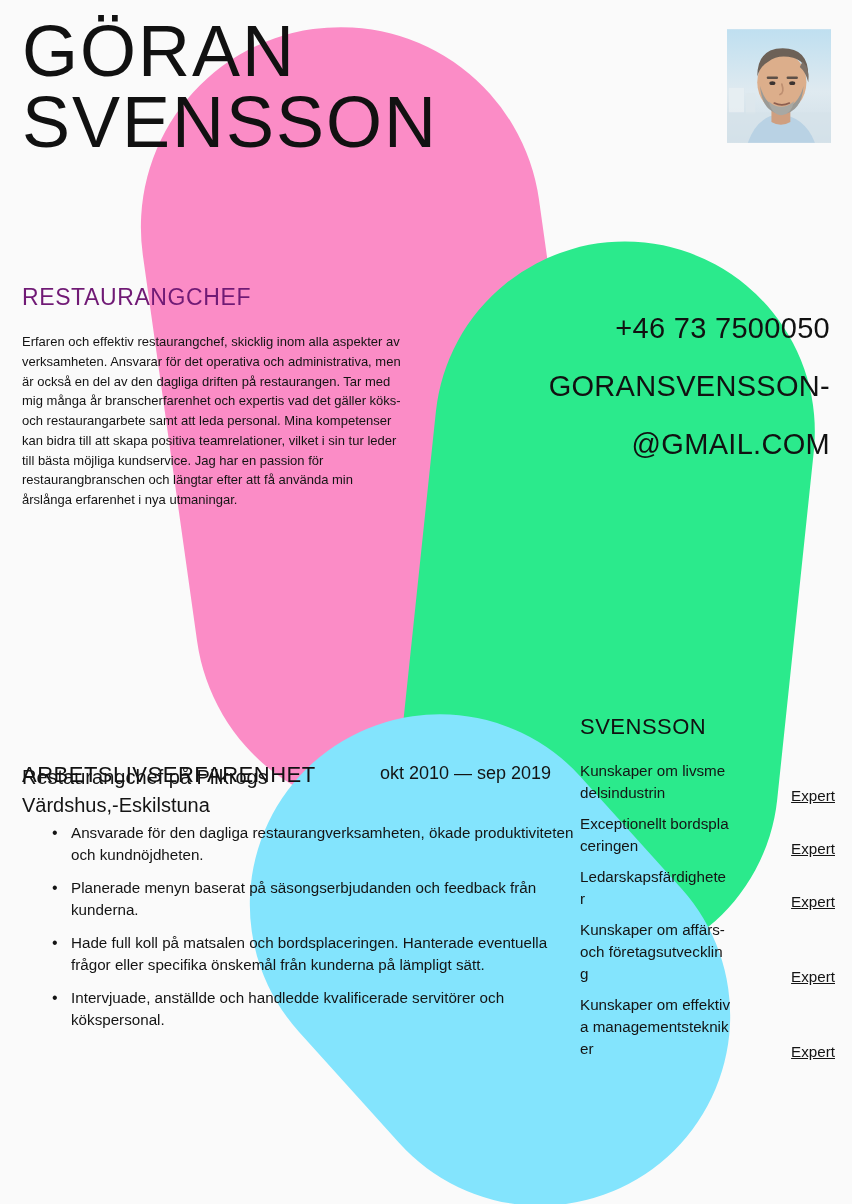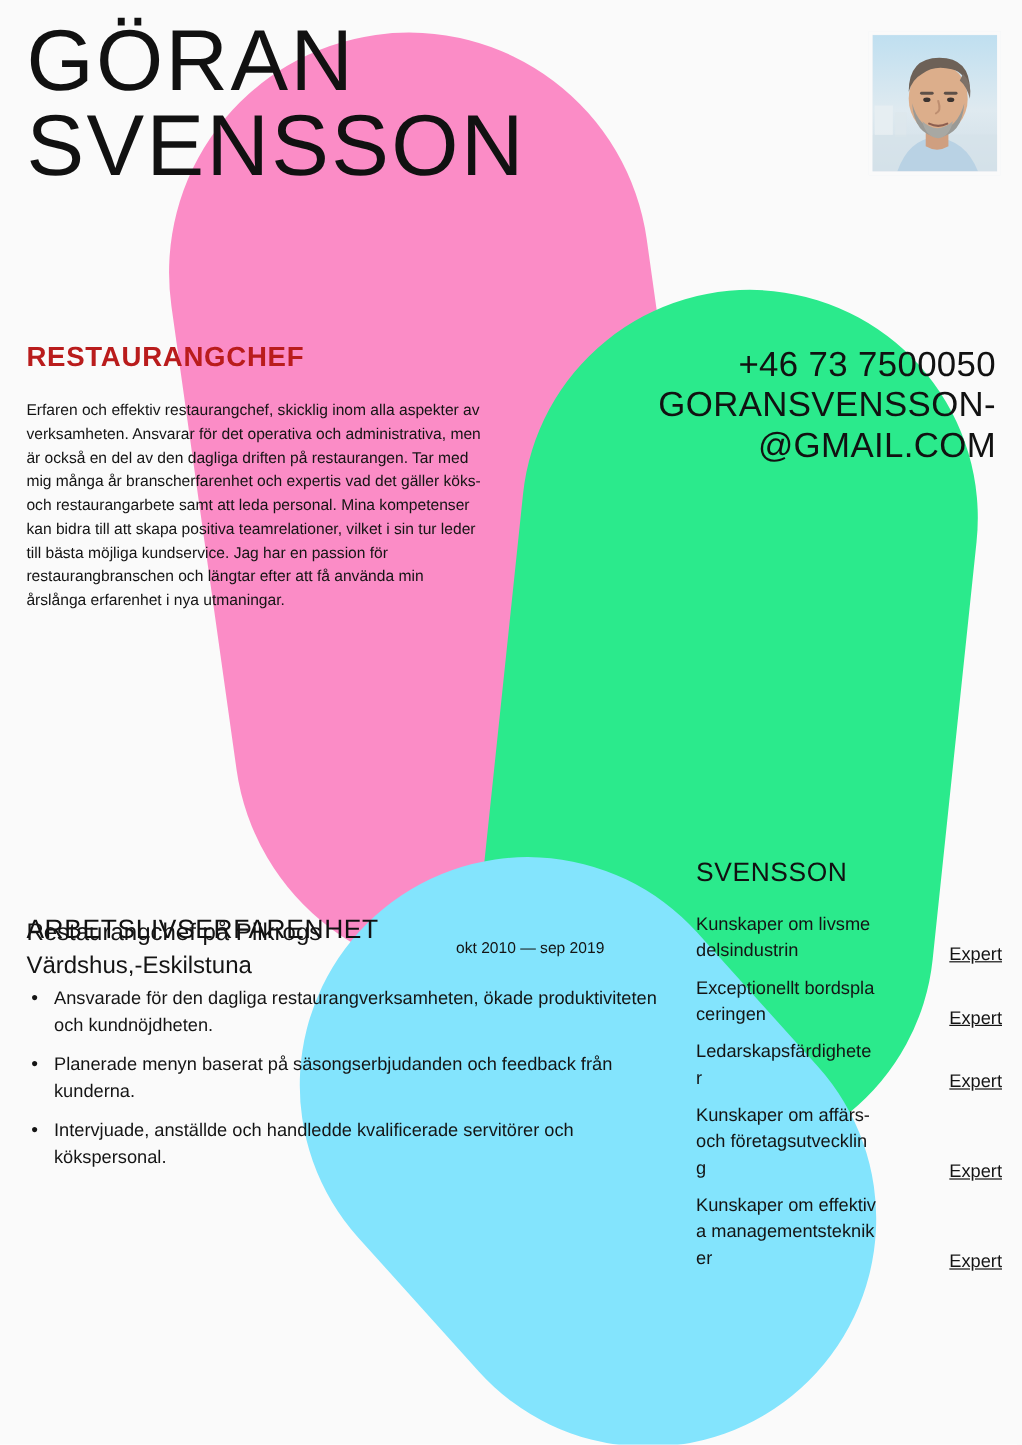--- a/index.html
+++ b/index.html
@@ -68,22 +68,22 @@
     overflow: hidden;
   }
   .photo-svg { display: block; width: 100%; height: 100%; }
 
   .role-title {
     position: absolute;
     left: 22px;
     top: 284px;
     font-size: 23px;
     letter-spacing: 0.6px;
-    font-weight: 700;
-    color: #b91c1c;
+    font-weight: 400;
+    color: #701a75;
   }
 
   .summary {
     position: absolute;
     left: 22px;
     top: 332px;
     width: 384px;
     font-size: 13px;
     line-height: 1.52;
     color: #141414;
@@ -93,21 +93,21 @@
     position: absolute;
     right: 22px;
     top: 288px;
     width: 430px;
     text-align: right;
     font-size: 29px;
     line-height: 1.17;
     letter-spacing: 0.3px;
     color: #111111;
   }
-  .contact div { white-space: nowrap; }
+  .contact div { white-space: nowrap; margin-top: 24px; }
 
   .section-heading {
     position: absolute;
     font-size: 22px;
     letter-spacing: 0.5px;
     font-weight: 400;
     color: #111111;
   }
   #exp-heading { left: 22px; top: 714px; margin-top: 48px; }
   #skills-heading { left: 580px; top: 714px; }
@@ -118,29 +118,29 @@
     top: 763px;
     width: 340px;
     font-size: 20px;
     line-height: 1.42;
     color: #141414;
   }
 
   .job-dates {
     position: absolute;
     left: 380px;
-    top: 782px;
-    font-size: 13px;
+    top: 763px;
+    font-size: 18px;
     color: #141414;
     white-space: nowrap;
   }
 
   .job-bullets {
     position: absolute;
-    left: 22px;
+    left: 48px;
     top: 822px;
     width: 530px;
     font-size: 15.2px;
     line-height: 1.45;
     color: #141414;
     list-style: none;
   }
   .job-bullets li {
     position: relative;
     padding-left: 23px;
@@ -258,20 +258,21 @@
       <div>GORANSVENSSON-</div>
       <div>@GMAIL.COM</div>
     </div>
 
     <div id="exp-heading" class="section-heading">ARBETSLIVSERFARENHET</div>
     <div class="job-title">Restaurangchef på Pilkrogs Värdshus,-Eskilstuna</div>
     <div class="job-dates">okt 2010 — sep 2019</div>
     <ul class="job-bullets">
       <li>Ansvarade för den dagliga restaurangverksamheten, ökade produktiviteten och kundnöjdheten.</li>
       <li>Planerade menyn baserat på säsongserbjudanden och feedback från kunderna.</li>
+      <li>Hade full koll på matsalen och bordsplaceringen. Hanterade eventuella frågor eller specifika önskemål från kunderna på lämpligt sätt.</li>
       <li>Intervjuade, anställde och handledde kvalificerade servitörer och kökspersonal.</li>
     </ul>
 
     <div id="skills-heading" class="section-heading">SVENSSON</div>
     <div class="skills">
       <div class="skill-row">
         <div class="skill-name">Kunskaper om livsmedelsindustrin</div>
         <div class="skill-level">Expert</div>
       </div>
       <div class="skill-row">

